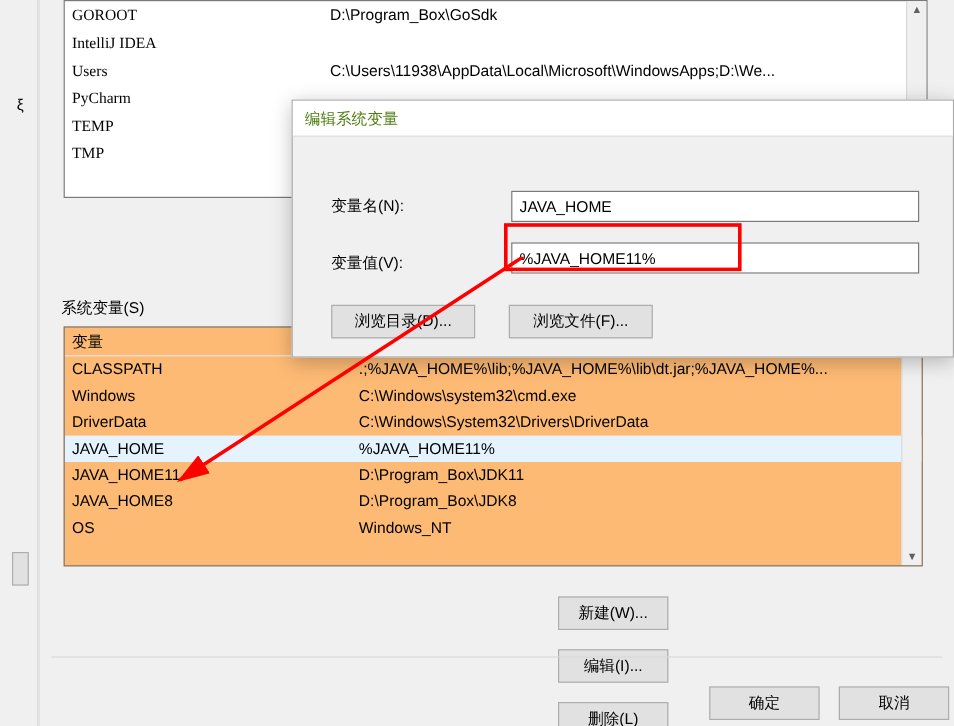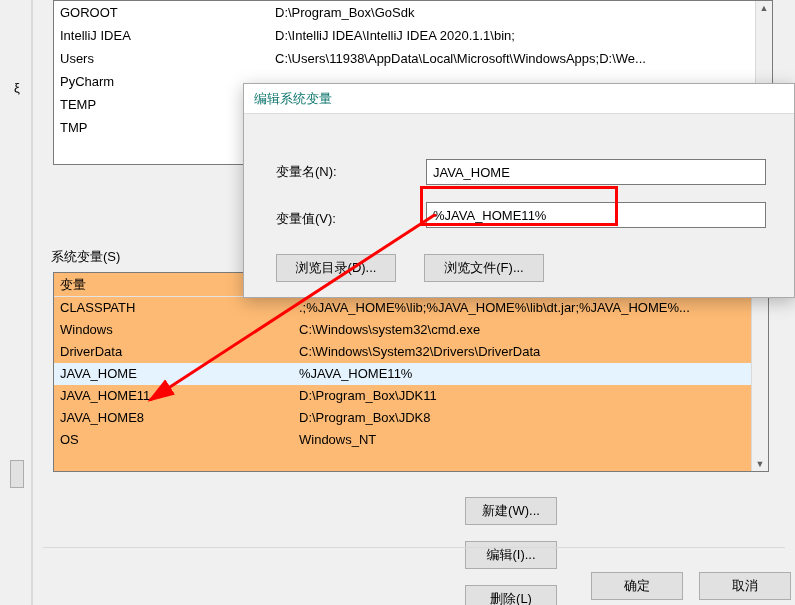--- a/index.html
+++ b/index.html
@@ -35,20 +35,21 @@
   }
   .user-list .row {
     display: flex;
     height: 23px;
     line-height: 23px;
   }
   .user-list .row .col-name {
     width: 215px;
     padding-left: 6px;
     white-space: nowrap;
+    font-family: Liberation Serif, serif;
   }
   .user-list .row .col-val {
     flex: 1;
     padding-left: 6px;
     white-space: nowrap;
     overflow: hidden;
     text-overflow: ellipsis;
   }
   .section-label {
     position: absolute;
@@ -145,21 +146,21 @@
     height: 215px;
     background: #f0f0f0;
     border: 1px solid #aaaaaa;
     box-shadow: 0 4px 16px rgba(0,0,0,0.25);
   }
   .edit-dialog .titlebar {
     height: 30px;
     line-height: 30px;
     padding-left: 10px;
     background: #fff;
-    color: #0f766e;
+    color: #4d7c0f;
     font-size: 13px;
     border-bottom: 1px solid #dcdcdc;
   }
   .edit-dialog .form-row {
     position: absolute;
     display: flex;
     align-items: center;
   }
   .edit-dialog .form-row.name { left: 32px; top: 75px; }
   .edit-dialog .form-row.value { left: 32px; top: 118px; align-items: flex-end; }
@@ -228,21 +229,20 @@
 
 <div class="outer-panel">
 
   <div class="user-list">
     <div class="row">
         <div class="col-name">GOROOT</div>
         <div class="col-val">D:\Program_Box\GoSdk</div>
       </div>
     <div class="row">
         <div class="col-name">IntelliJ IDEA</div>
-        <div class="col-val">D:\IntelliJ IDEA\IntelliJ IDEA 2020.1.1\bin;</div>
       </div>
     <div class="row">
         <div class="col-name">Users</div>
         <div class="col-val">C:\Users\11938\AppData\Local\Microsoft\WindowsApps;D:\We...</div>
       </div>
     <div class="row">
         <div class="col-name">PyCharm</div>
         <div class="col-val"></div>
       </div>
     <div class="row">

